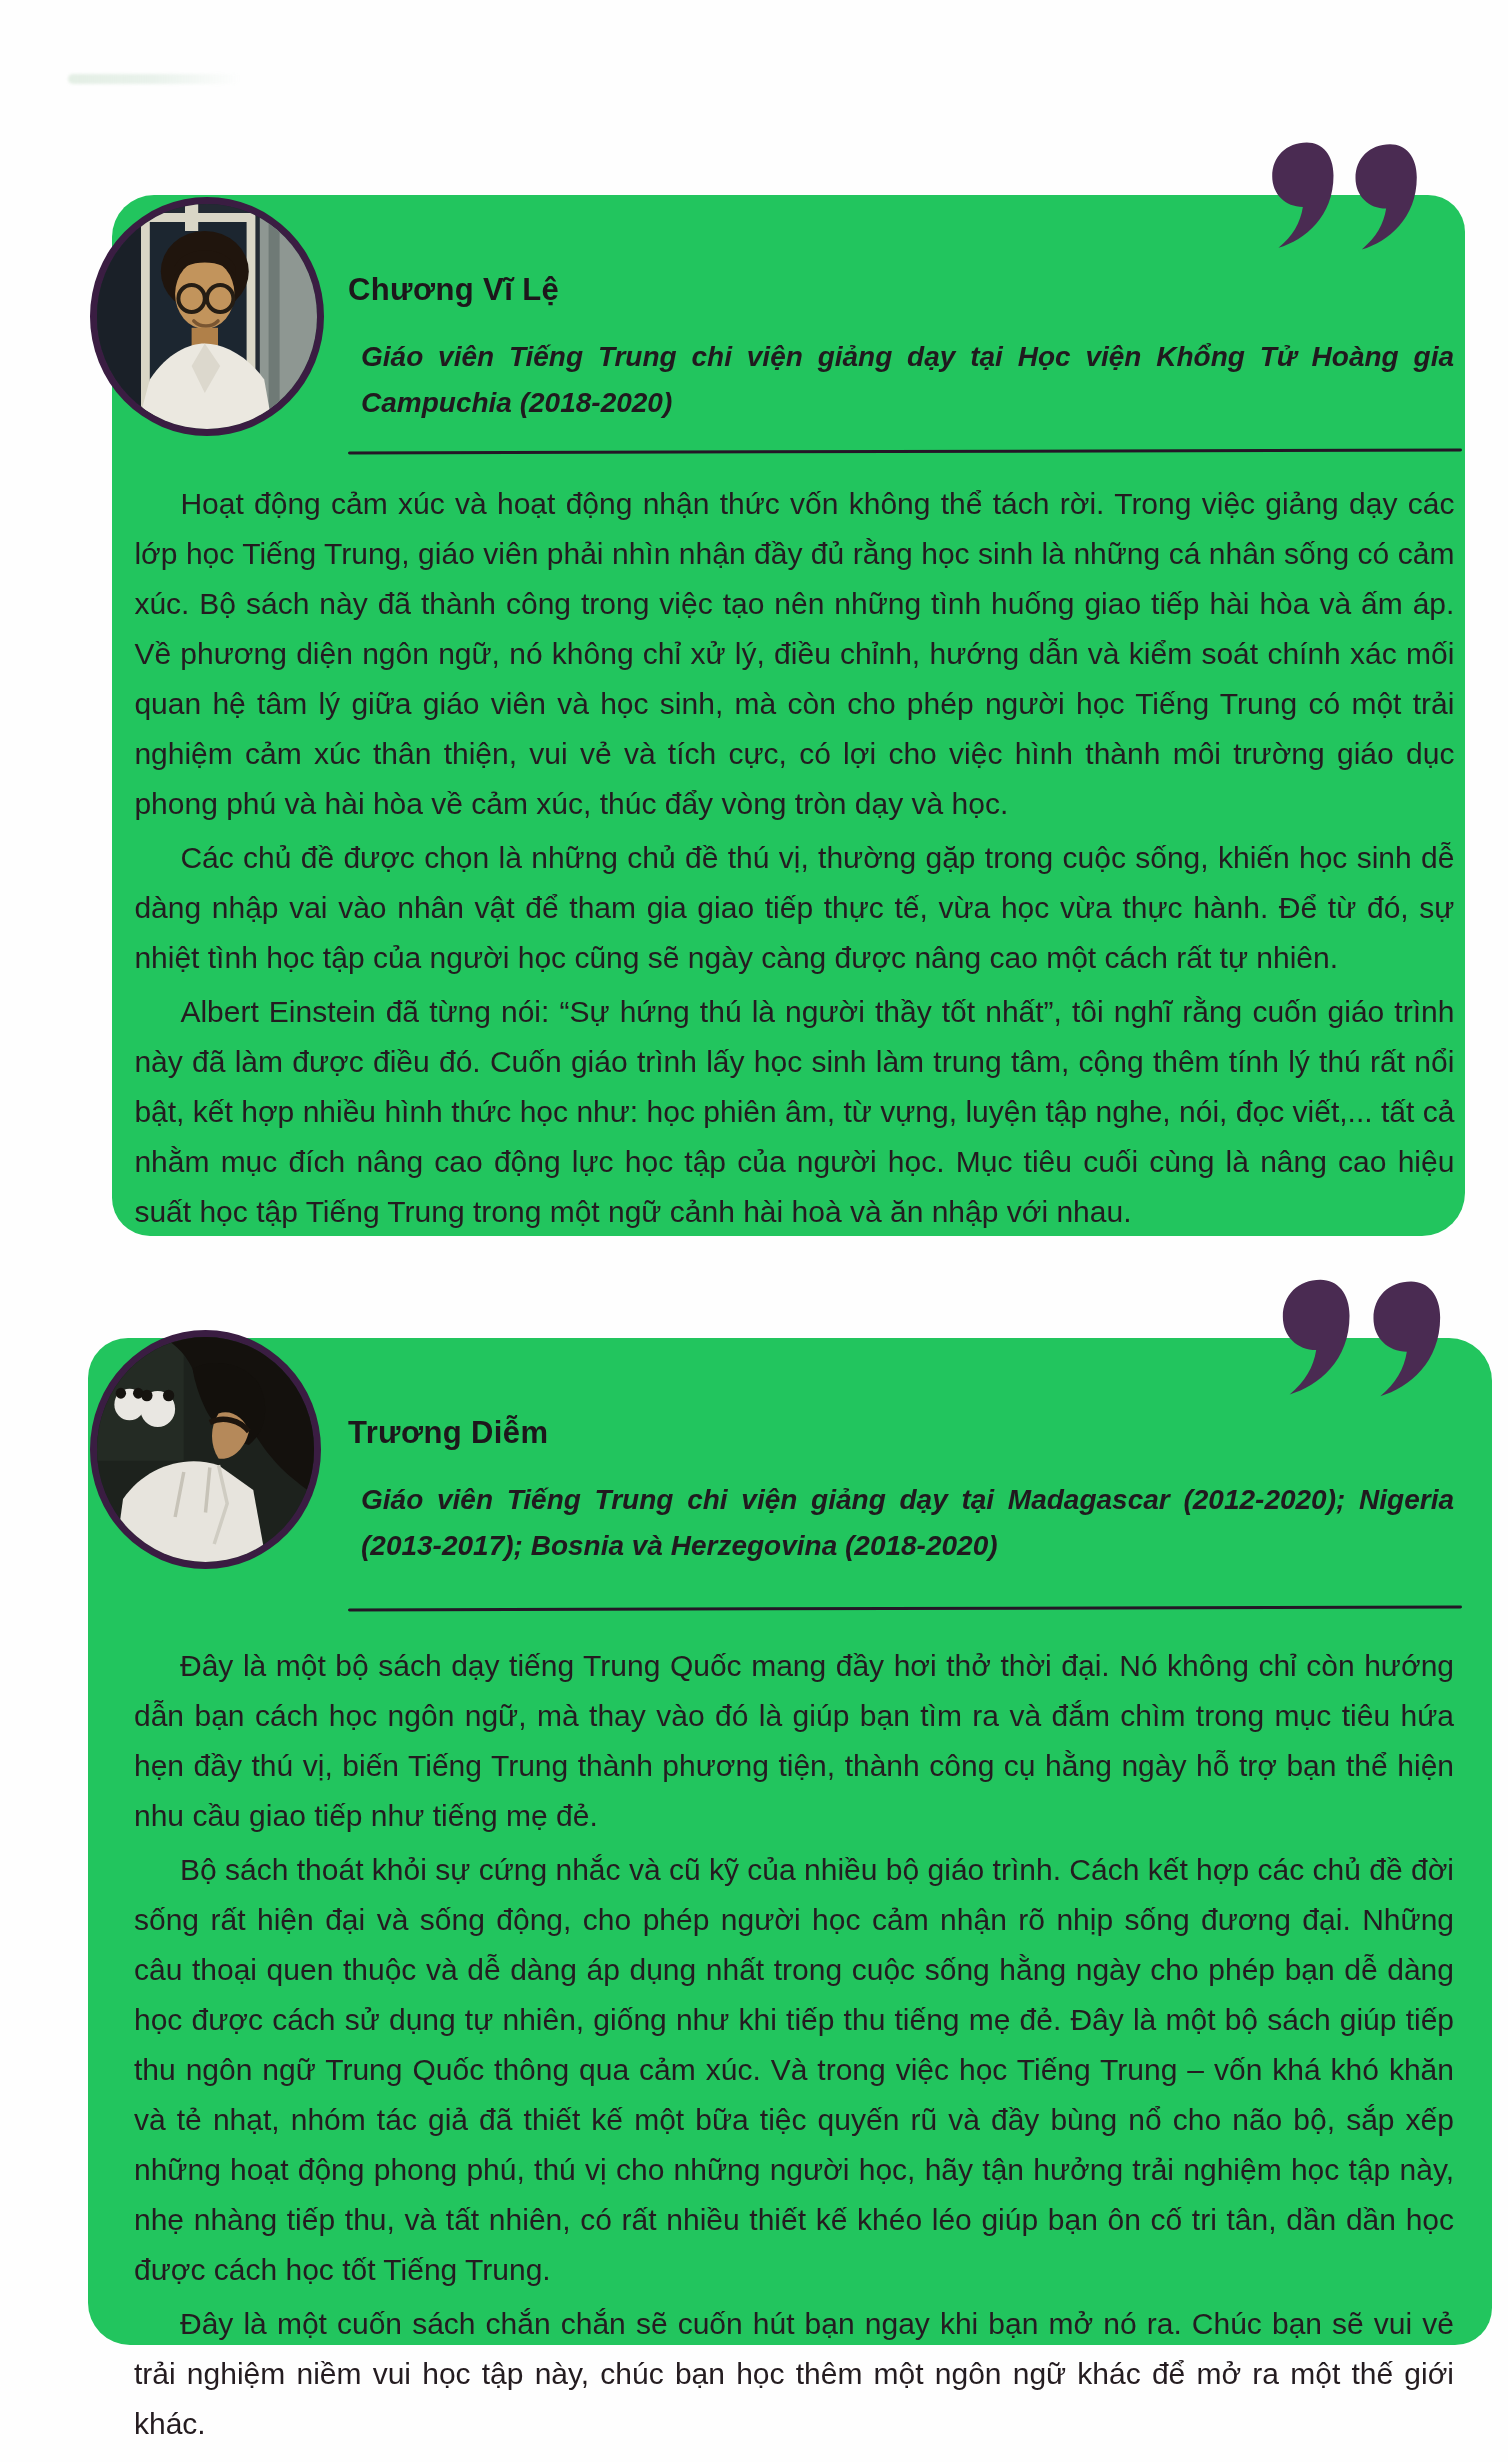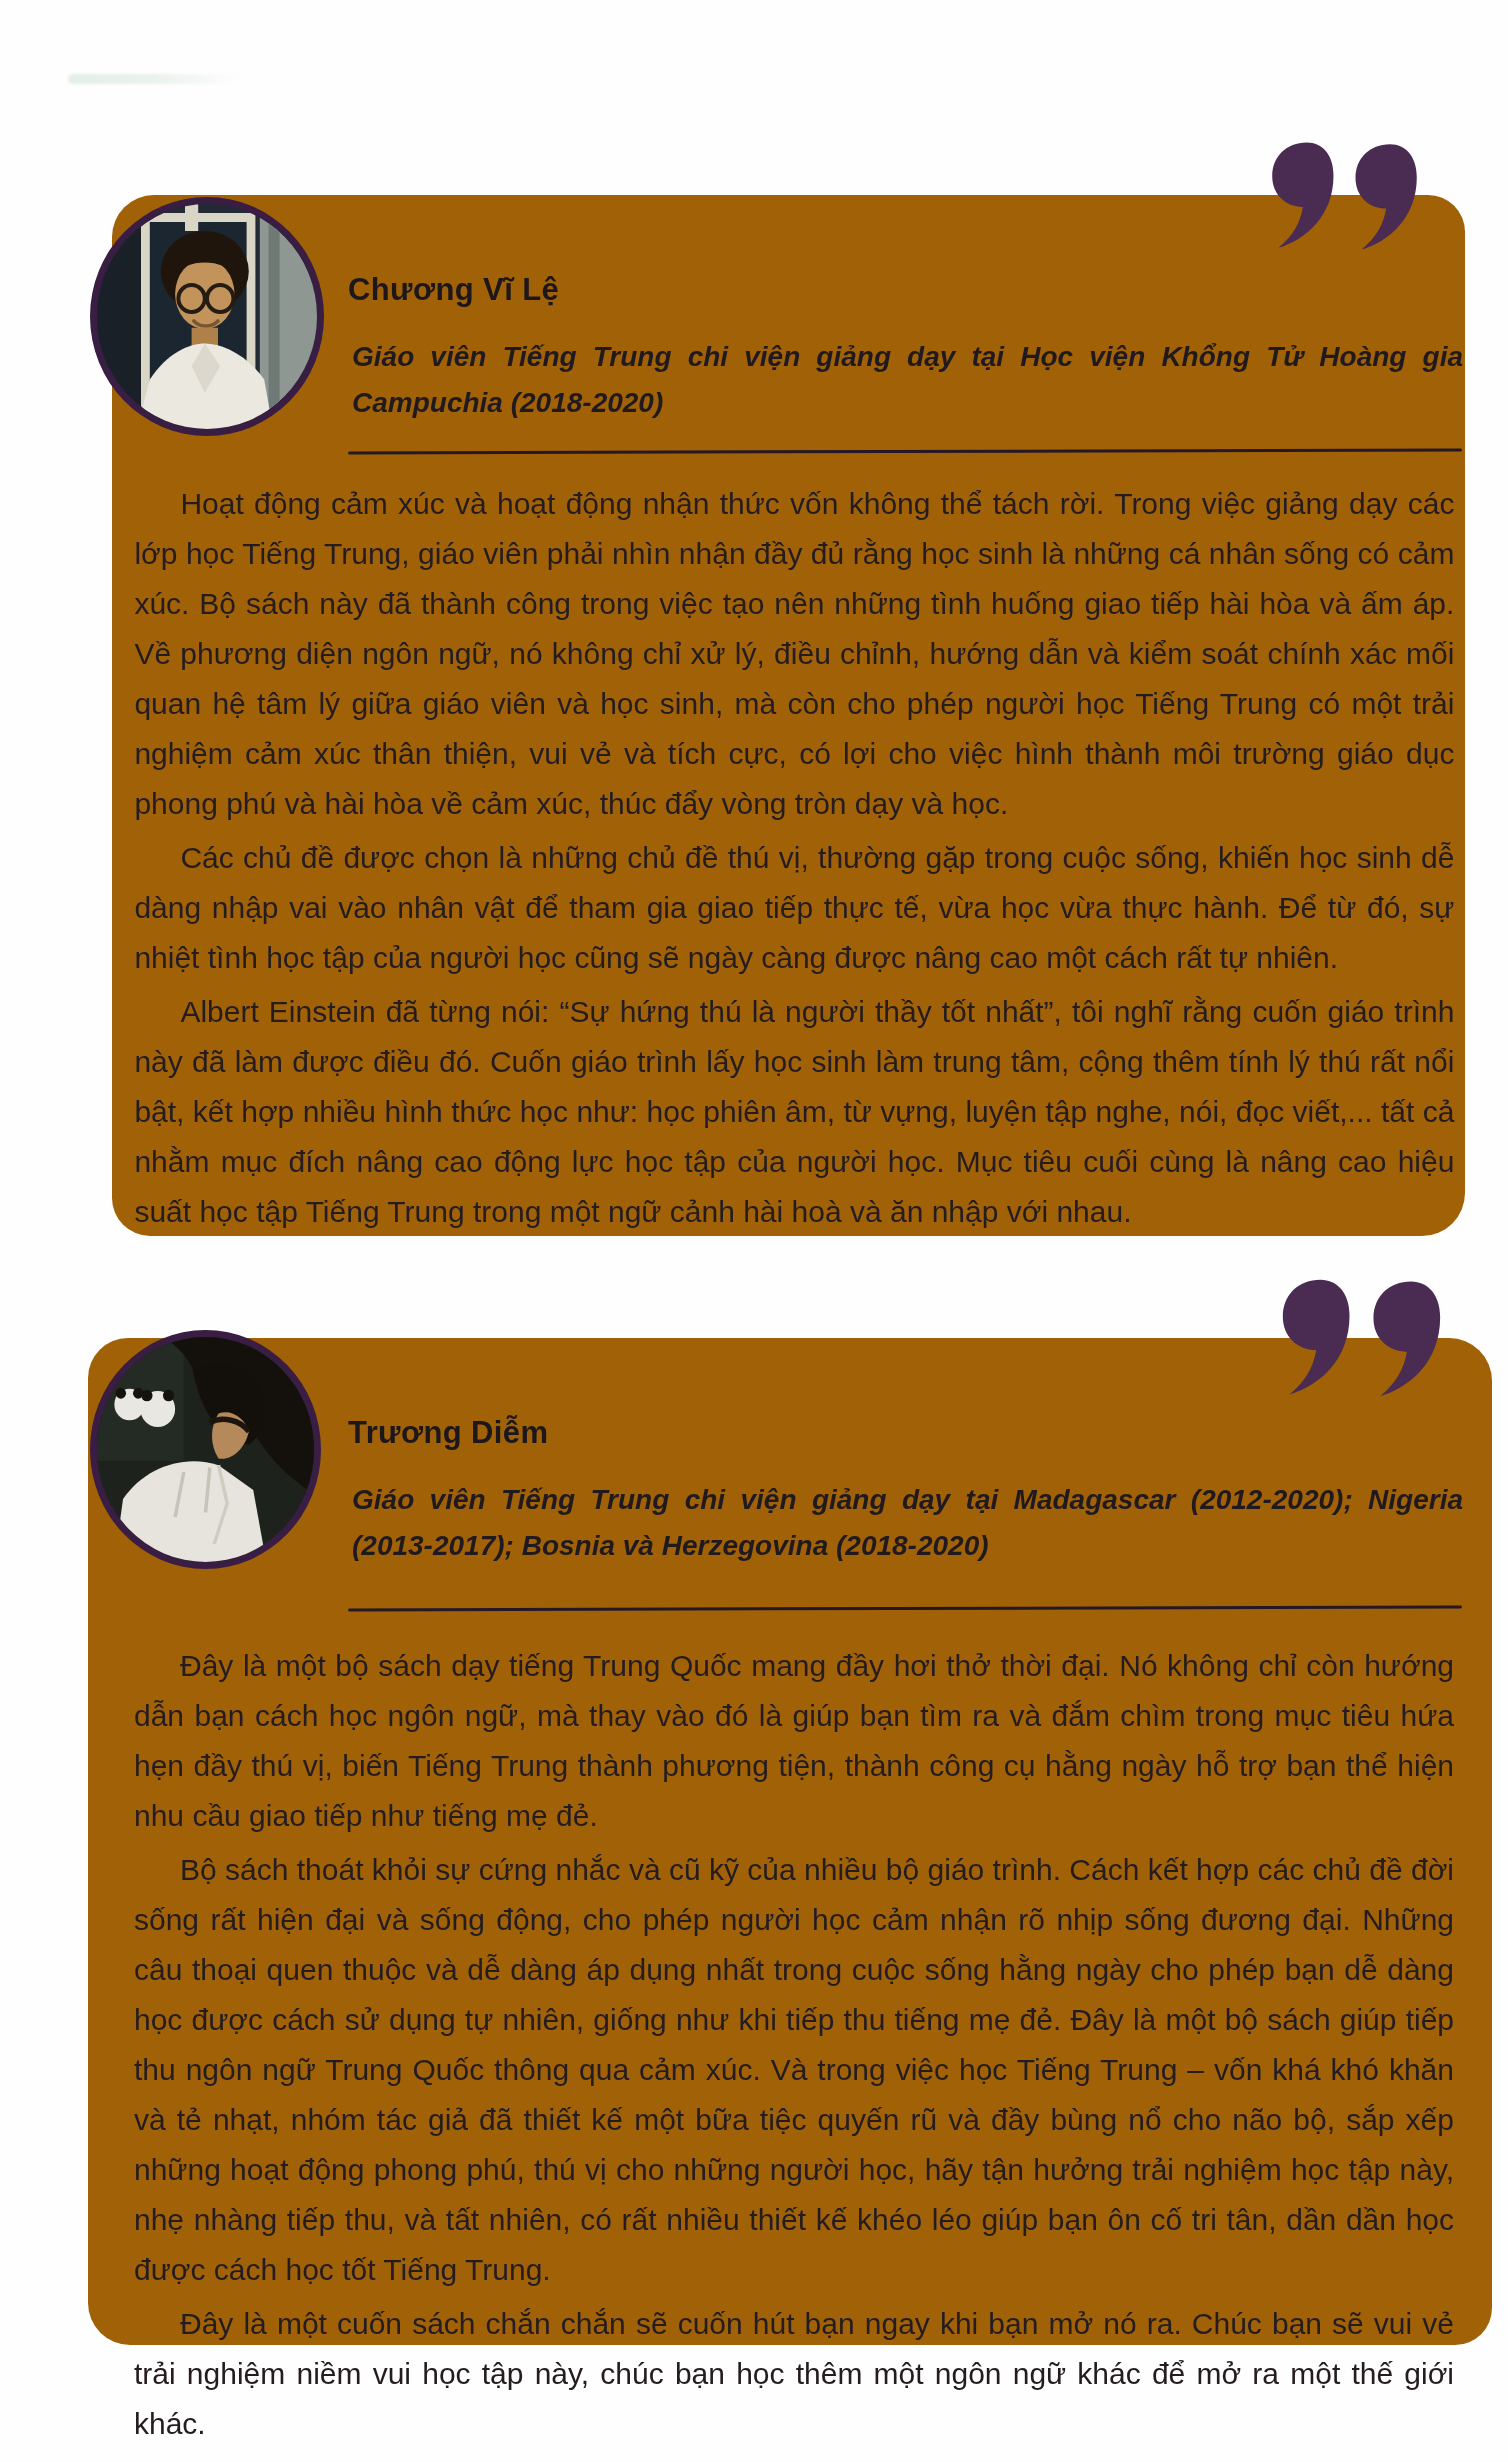--- a/index.html
+++ b/index.html
@@ -8,42 +8,42 @@
     background:#fefefe;
     font-family:"Liberation Sans", sans-serif;
     color:#241c20;
   }
   .smudge {
     position:absolute; left:68px; top:74px; width:172px; height:10.4px;
     background:linear-gradient(90deg, rgba(185,214,188,.38), rgba(160,200,170,.22), rgba(180,210,185,0));
     border-radius:5.6px; filter:blur(1.6px);
   }
   .card {
-    position:absolute; background:#a16207;text-decoration:underline;
+    position:absolute; background:#22c55e;text-decoration:underline;
   }
   .card1 { left:112px; top:195px; width:1353px; height:1041px; border-radius:42px 37px 43px 38px; }
   .card2 { left:88px; top:1338px; width:1404px; height:1007px; border-radius:40px 43px 37px 42px; }
   .avatar {
     position:absolute; border-radius:50%; overflow:hidden; box-sizing:border-box;
     border:7.2px solid #3a1d42; background:#20262e; z-index:3;
   }
   .avatar1 { left:90px; top:197px; width:234px; height:239px; }
   .avatar2 { left:90px; top:1330px; width:231px; height:239px; }
   .avatar svg { width:100%; height:100%; display:block; }
   .quote { position:absolute; z-index:2; }
   .quote1 { left:1263px; top:141px; width:163px; height:110px; }
   .quote2 { left:1276px; top:1278px; width:171px; height:120px; }
   .quote svg { width:100%; height:100%; display:block; }
   .header { position:absolute; width:1119px; }
   .card1 .header { left:236px; top:77px; }
   .card2 .header { left:260px; top:77px; }
   .name { font-size:31px; font-weight:700; color:#1d171b; margin:0 0 26px 0; letter-spacing:0.4px; }
   .role {
     font-size:28px; font-weight:700; font-style:italic; line-height:46px;
-    margin:4px; text-align:justify; color:#201a1e;
+    margin:13px; text-align:justify; color:#201a1e;
   }
   .divider {
     position:absolute; height:3.2px; background:#241726; border-radius:2.4px; width:1114px;
     transform:rotate(-0.15deg);
   }
   .card1 .divider { left:236px; top:255px; }
   .card2 .divider { left:260px; top:269px; }
   .bodytext { position:absolute; width:1328px; }
   .card1 .bodytext { left:18.4px; top:280px; }
   .card2 .bodytext { left:42px; top:299px; }

